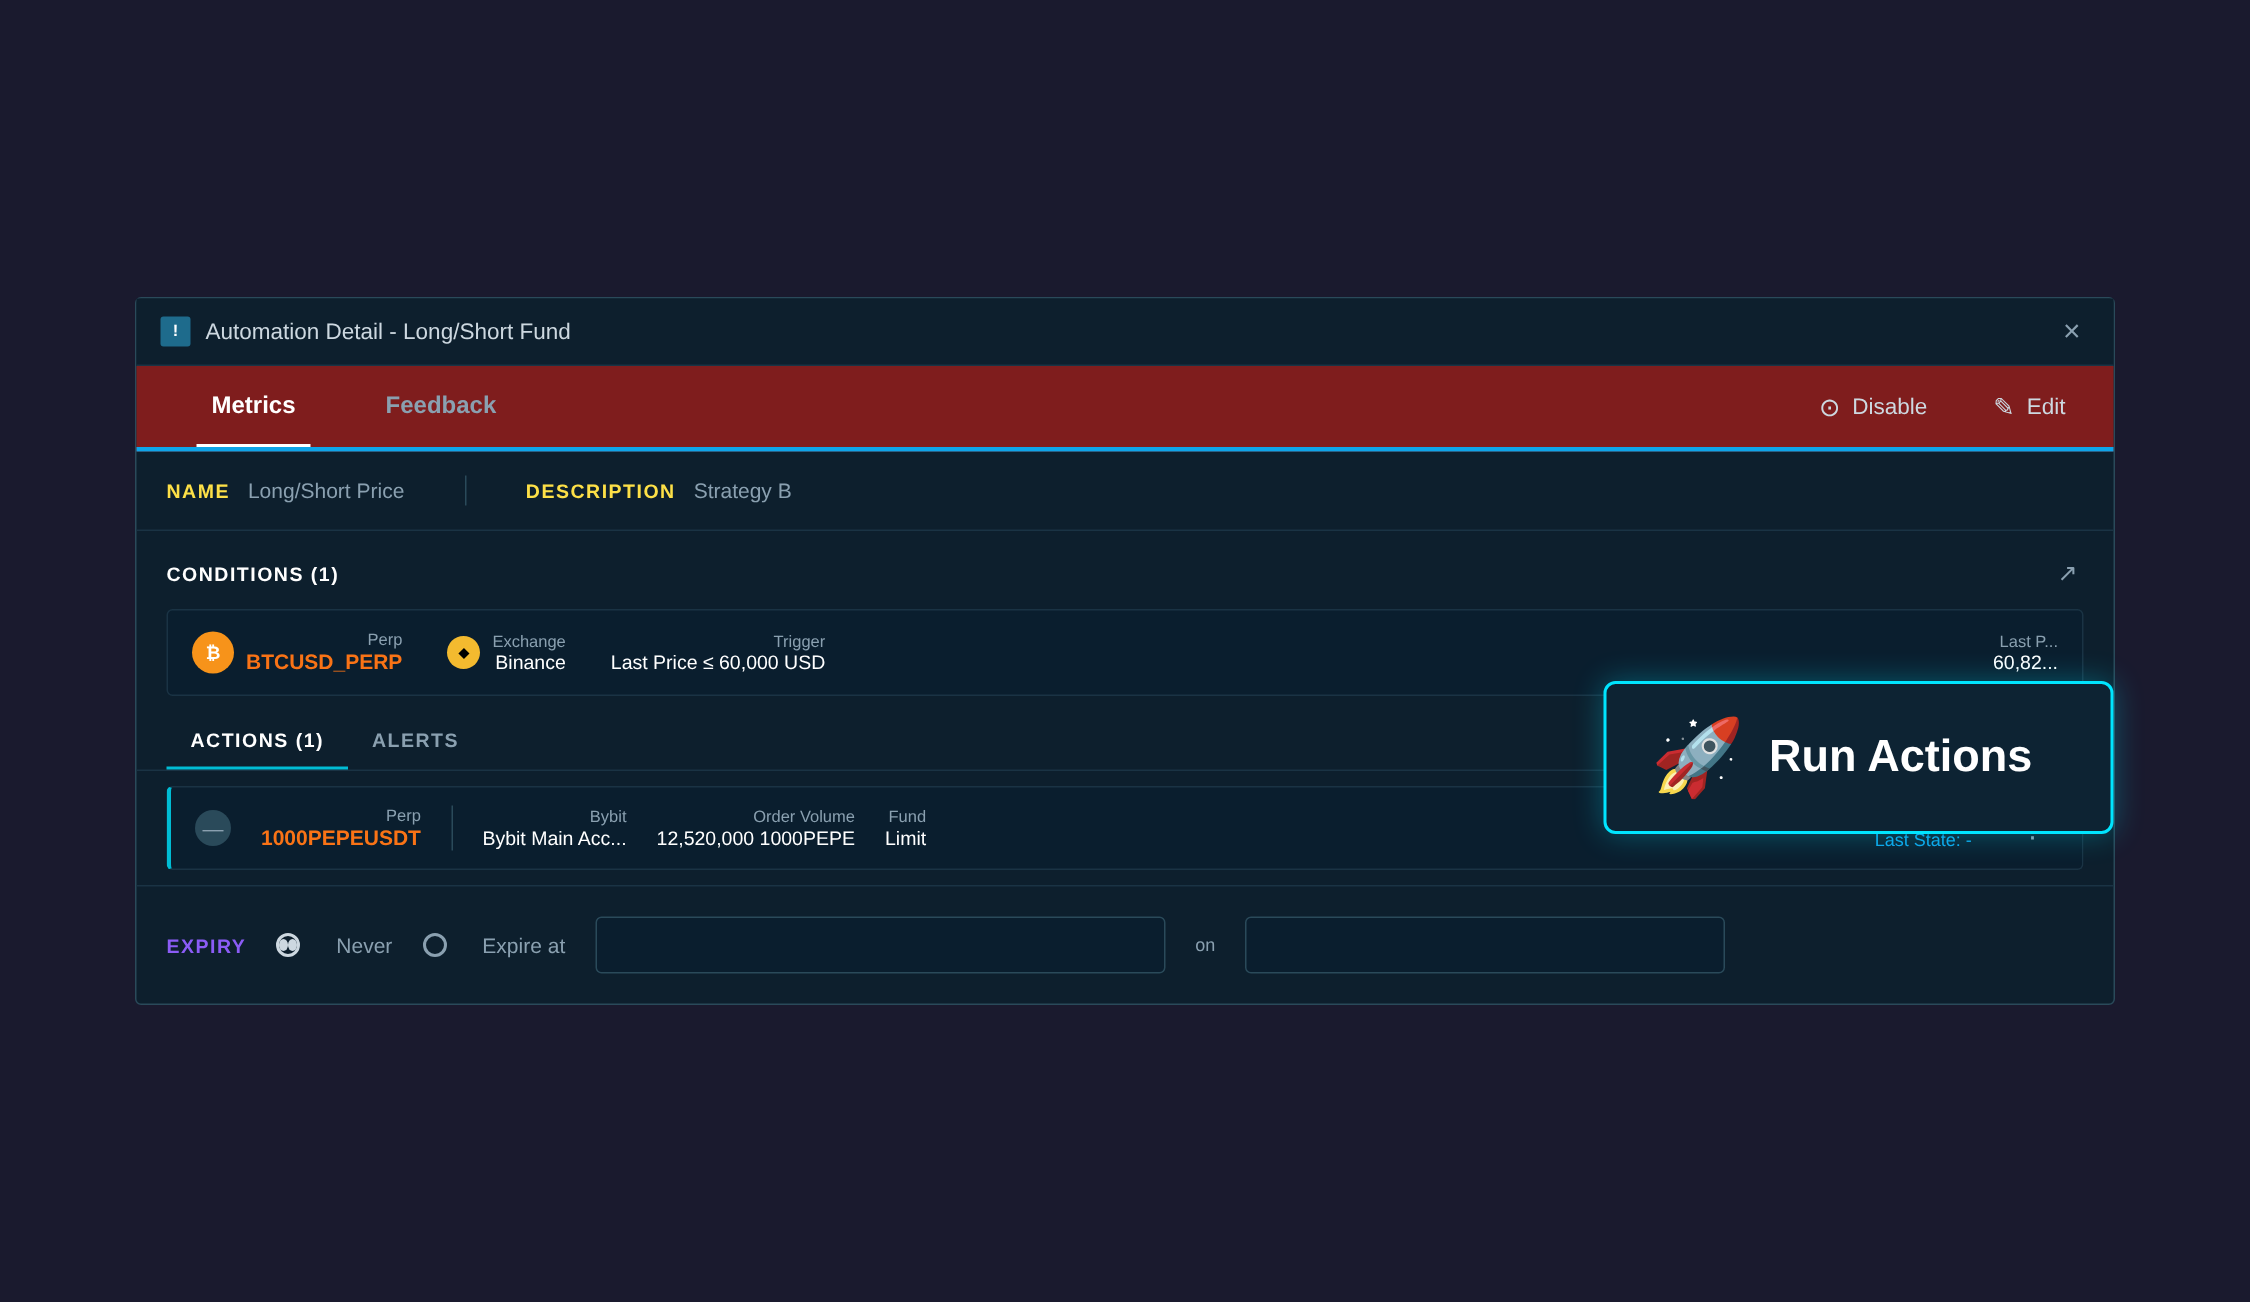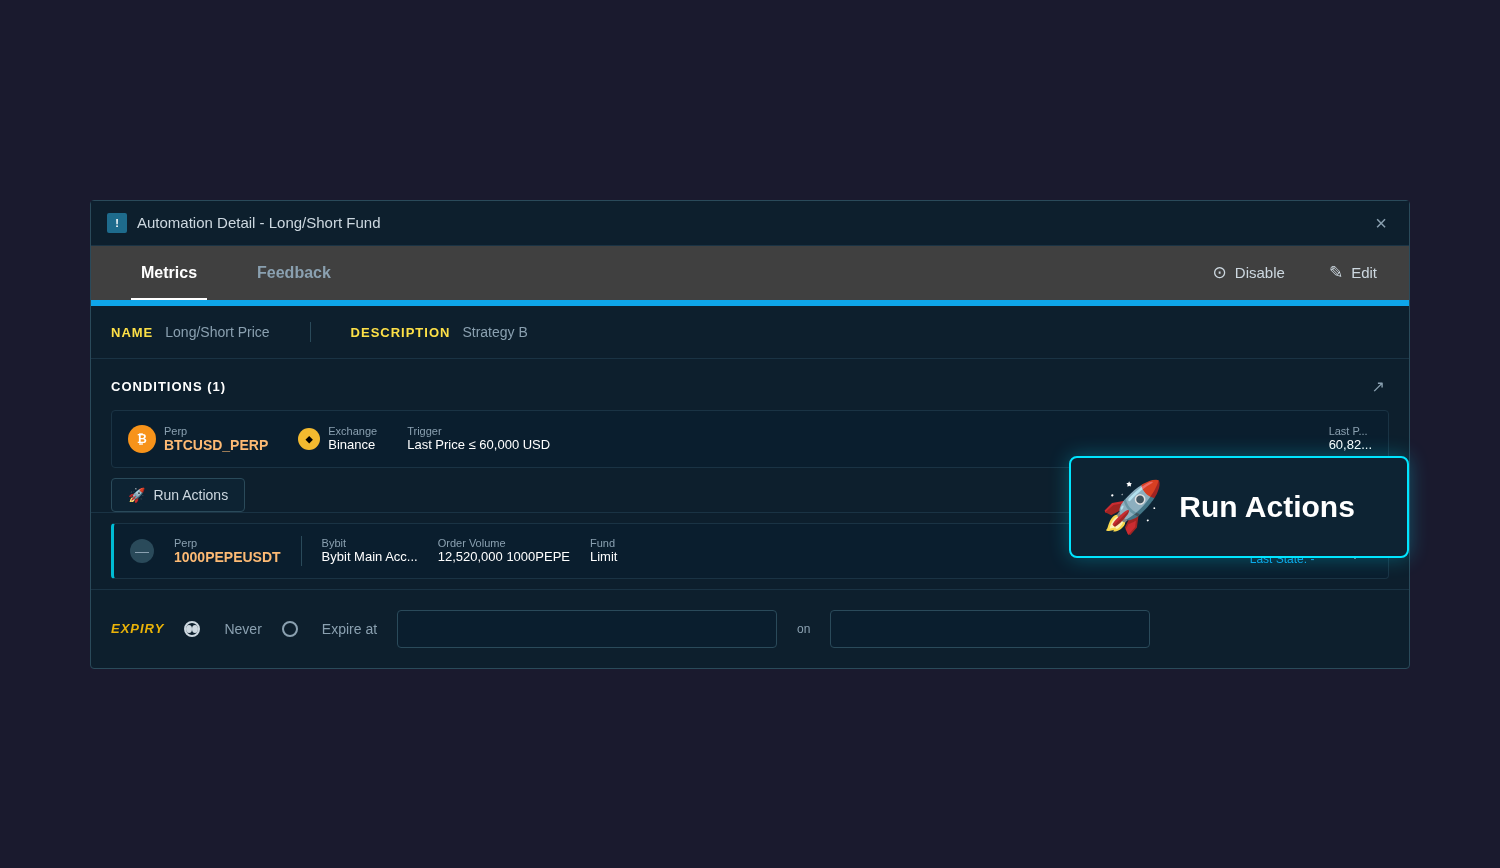--- a/index.html
+++ b/index.html
@@ -52,25 +52,25 @@
       border: none;
       color: #8aa0b0;
       font-size: 20px;
       cursor: pointer;
       line-height: 1;
       padding: 2px 6px;
     }
 
     
     .tabs-bar {
-      background: #404040;
+      background: #7f1d1d;
       display: flex;
       align-items: center;
       padding: 0 20px;
-      border-bottom: 6px solid #0ea5e9;
+      border-bottom: 3px solid #0ea5e9;
     }
     .tabs-left {
       display: flex;
       flex: 1;
     }
     .tab {
       padding: 18px 30px;
       color: #8aa0b0;
       font-size: 16px;
       cursor: pointer;
@@ -193,21 +193,21 @@
       justify-content: center;
       font-weight: bold;
       color: white;
       font-size: 12px;
     }
     .asset-type {
       color: #8aa0b0;
       font-size: 11px;
     }
     .asset-name {
-      color: #fdba74;
+      color: #f97316;
       font-size: 14px;
       font-weight: 600;
     }
     .exchange-info {
       display: flex;
       align-items: center;
       gap: 8px;
     }
     .binance-icon {
       width: 22px;
@@ -217,20 +217,21 @@
       display: flex;
       align-items: center;
       justify-content: center;
       font-size: 9px;
       font-weight: bold;
       color: #000;
     }
     .info-block {
       display: flex;
       flex-direction: column;
+      align-items: flex-end;
     }
     .info-label {
       color: #8aa0b0;
       font-size: 11px;
     }
     .info-value {
       color: #ffffff;
       font-size: 13px;
     }
     .spacer { flex: 1; }
@@ -337,25 +338,24 @@
     
     .expiry-section {
       padding: 20px 20px;
       display: flex;
       align-items: center;
       gap: 20px;
       border-top: 1px solid #1a3344;
       margin-top: 10px;
     }
     .expiry-label {
-      color: #eab308;
+      color: #8b5cf6;
       font-size: 13px;
       font-weight: 700;
       letter-spacing: 1px;
-      font-style: italic;
     }
     .radio-group {
       display: flex;
       align-items: center;
       gap: 20px;
     }
     .radio-item {
       display: flex;
       align-items: center;
       gap: 24px;
@@ -502,20 +502,24 @@
       </div>
       <div class="spacer"></div>
       <div class="info-block">
         <span class="info-label">Last P...</span>
         <span class="info-value">60,82...</span>
       </div>
     </div>
   </div>
 
   <div class="actions-tabs">
+    <div class="actions-tabs-left">
+      <div class="action-tab active">ACTIONS (1)</div>
+      <div class="action-tab">ALERTS</div>
+    </div>
     <button class="run-actions-btn">
       <span>🚀</span>
       <span>Run Actions</span>
     </button>
   </div>
 
   <div class="action-row">
     <div class="action-indicator">—</div>
     <div class="info-block">
       <span class="asset-type">Perp</span>

